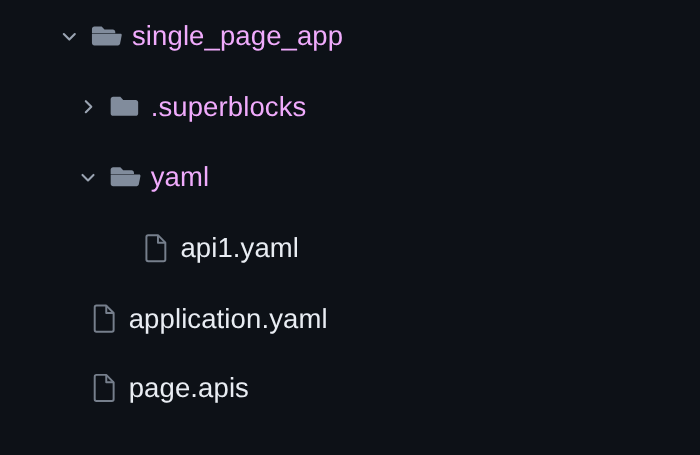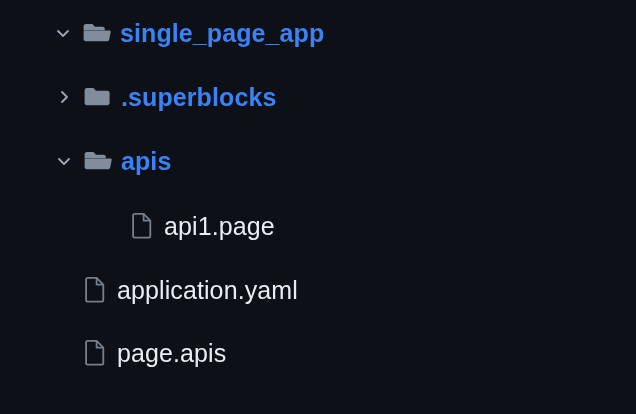--- a/index.html
+++ b/index.html
@@ -38,21 +38,21 @@
   
   .row-0 { top: 11px; }
   .row-1 { top: 75px; }
   .row-2 { top: 139px; }
   .row-3 { top: 204px; }
   .row-4 { top: 268px; }
   .row-5 { top: 331px; }
 
   
   .depth-0 { padding-left: 52px; }
-  .depth-1 { padding-left: 53px; }
+  .depth-1 { padding-left: 69px; }
   
   .depth-1-file { padding-left: 83px; }
   .depth-2-file { padding-left: 130px; }
 
   .chevron {
     width: 22px;
     height: 22px;
     flex: 0 0 22px;
     display: flex;
     align-items: center;
@@ -82,21 +82,21 @@
   }
   .icon-file svg { display: block; }
 
   .label {
     margin-left: 8px;
     font-size: 25px;
     line-height: 1;
     letter-spacing: 0.1px;
     white-space: nowrap;
   }
-  .label-folder { color: #3b82f6; font-weight: bold; }
+  .label-folder { color: #f0abfc; }
   .label-file   { color: #e9edf3; }
 </style>
 </head>
 <body>
 
 <div id="file-tree">
 
   <div class="tree-row row-0 depth-0">
     <span class="chevron">
       <svg width="20" height="20" viewBox="0 0 20 20" fill="none">
@@ -131,31 +131,31 @@
       <svg width="20" height="20" viewBox="0 0 20 20" fill="none">
         <path d="M5 8 L10 13 L15 8" stroke="#9aa4b2" stroke-width="1.9" stroke-linecap="round" stroke-linejoin="round"></path>
       </svg>
     </span>
     <span class="icon-folder">
       <svg width="30" height="24" viewBox="0 0 30 24" fill="none">
         <path d="M1.6 5.2 C1.6 4.0 2.6 3.0 3.8 3.0 H10.4 L13.0 5.8 H20.6 C21.8 5.8 22.8 6.8 22.8 8.0 V9.2 H1.6 Z" fill="#818c9c"></path>
         <path d="M1.6 9.6 H27.6 C28.3 9.6 28.8 10.2 28.7 10.9 L27.2 18.6 C27.0 19.6 26.2 20.3 25.2 20.3 H3.8 C2.6 20.3 1.6 19.3 1.6 18.1 Z" fill="#818c9c"></path>
       </svg>
     </span>
-    <span class="label label-folder">apis</span>
+    <span class="label label-folder">yaml</span>
   </div>
 
   <div class="tree-row row-3 depth-2-file">
     <span class="icon-file">
       <svg width="24" height="28" viewBox="0 0 24 28" fill="none">
         <path d="M3.1 3.4 C3.1 2.5 3.8 1.8 4.7 1.8 H13.6 L20.3 8.6 V24.0 C20.3 24.9 19.6 25.6 18.7 25.6 H4.7 C3.8 25.6 3.1 24.9 3.1 24.0 Z" stroke="#767f8c" stroke-width="1.8" stroke-linejoin="round" fill="none"></path>
         <path d="M13.6 1.8 V8.6 H20.3" stroke="#767f8c" stroke-width="1.8" stroke-linejoin="round" fill="none"></path>
       </svg>
     </span>
-    <span class="label label-file">api1.page</span>
+    <span class="label label-file">api1.yaml</span>
   </div>
 
   <div class="tree-row row-4 depth-1-file">
     <span class="icon-file">
       <svg width="24" height="28" viewBox="0 0 24 28" fill="none">
         <path d="M3.1 3.4 C3.1 2.5 3.8 1.8 4.7 1.8 H13.6 L20.3 8.6 V24.0 C20.3 24.9 19.6 25.6 18.7 25.6 H4.7 C3.8 25.6 3.1 24.9 3.1 24.0 Z" stroke="#767f8c" stroke-width="1.8" stroke-linejoin="round" fill="none"></path>
         <path d="M13.6 1.8 V8.6 H20.3" stroke="#767f8c" stroke-width="1.8" stroke-linejoin="round" fill="none"></path>
       </svg>
     </span>
     <span class="label label-file">application.yaml</span>

